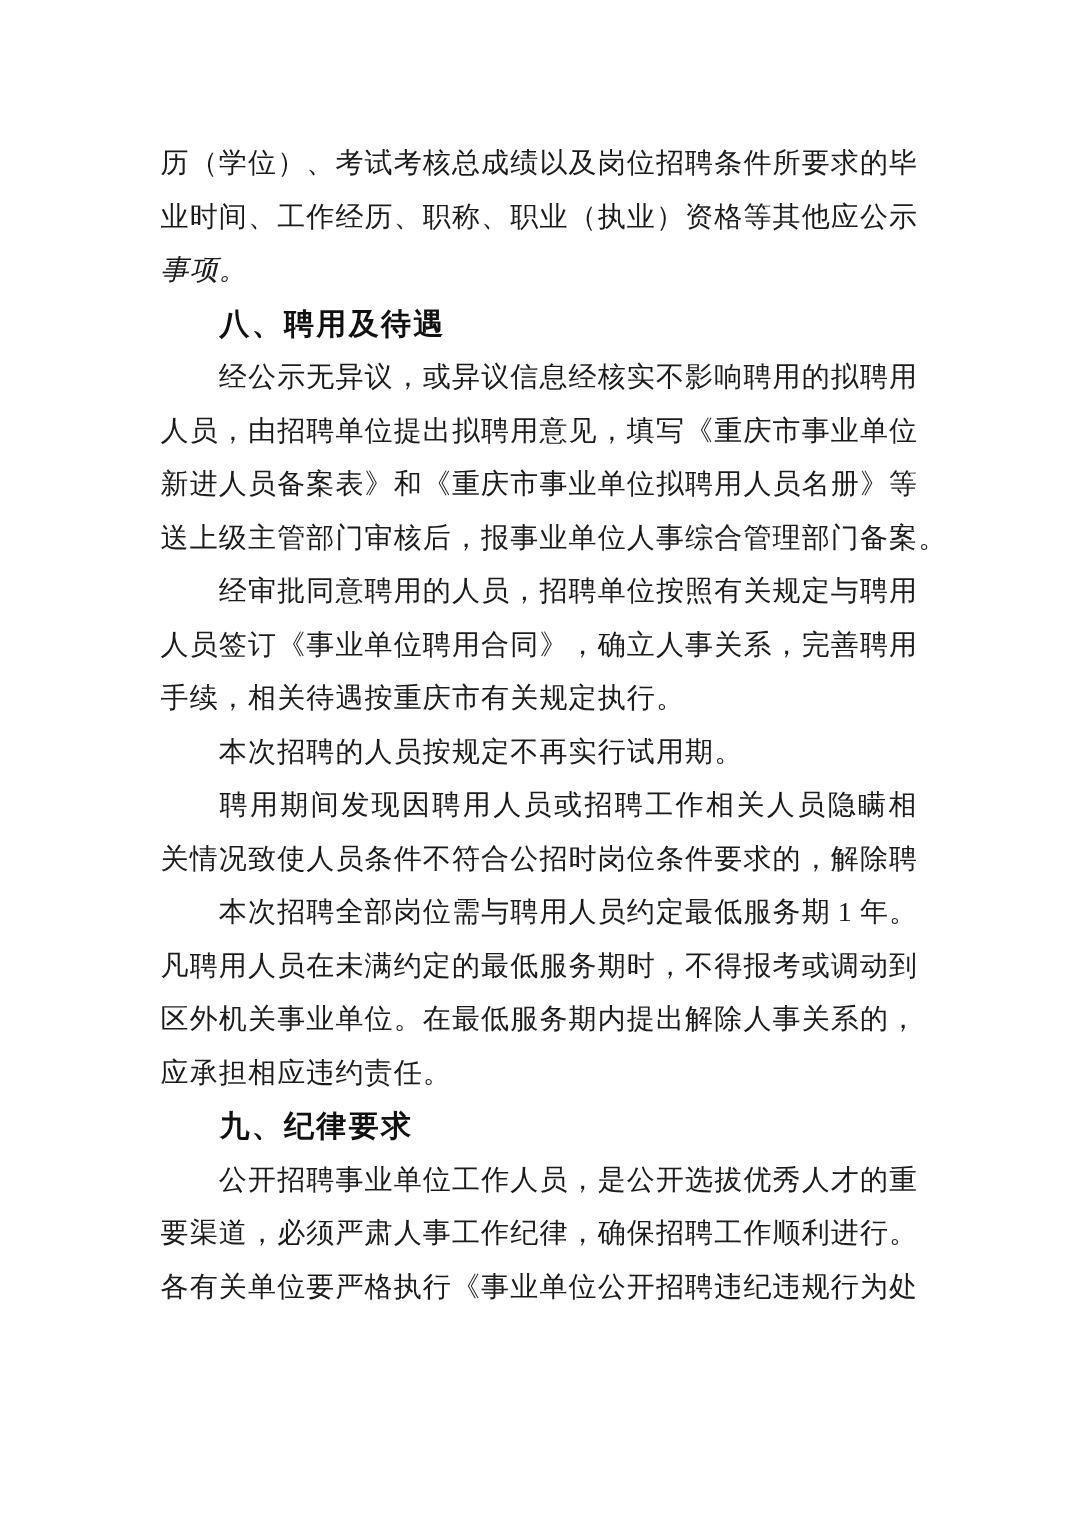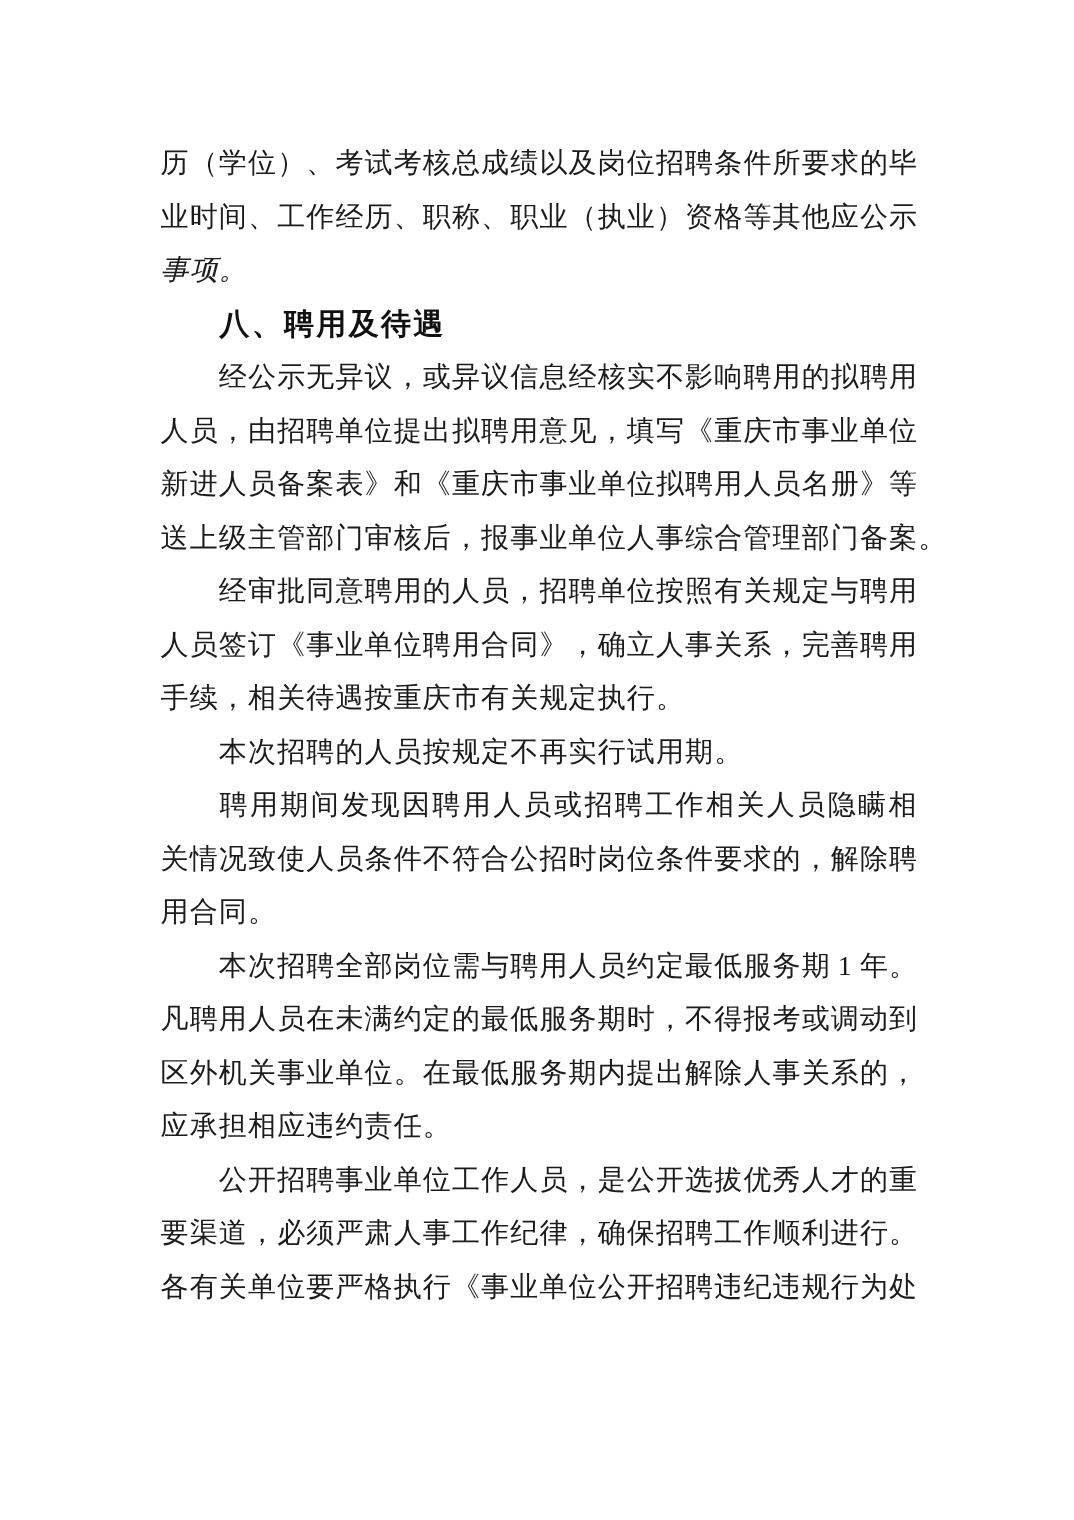--- a/index.html
+++ b/index.html
@@ -70,27 +70,29 @@
         <div class="line" style="padding-left: 58.3px;"><span class="ch" style="width: 29.15px;">经</span><span class="ch" style="width: 29.15px;">审</span><span class="ch" style="width: 29.15px;">批</span><span class="ch" style="width: 29.15px;">同</span><span class="ch" style="width: 29.15px;">意</span><span class="ch" style="width: 29.15px;">聘</span><span class="ch" style="width: 29.15px;">用</span><span class="ch" style="width: 29.15px;">的</span><span class="ch" style="width: 29.15px;">人</span><span class="ch" style="width: 29.15px;">员</span><span class="ch" style="width: 29.15px;">，</span><span class="ch" style="width: 29.15px;">招</span><span class="ch" style="width: 29.15px;">聘</span><span class="ch" style="width: 29.15px;">单</span><span class="ch" style="width: 29.15px;">位</span><span class="ch" style="width: 29.15px;">按</span><span class="ch" style="width: 29.15px;">照</span><span class="ch" style="width: 29.15px;">有</span><span class="ch" style="width: 29.15px;">关</span><span class="ch" style="width: 29.15px;">规</span><span class="ch" style="width: 29.15px;">定</span><span class="ch" style="width: 29.15px;">与</span><span class="ch" style="width: 29.15px;">聘</span><span class="ch" style="width: 29.15px;">用</span></div>
         <div class="line" style="padding-left: 0px;"><span class="ch" style="width: 29.15px;">人</span><span class="ch" style="width: 29.15px;">员</span><span class="ch" style="width: 29.15px;">签</span><span class="ch" style="width: 29.15px;">订</span><span class="ch" style="width: 29.15px;">《</span><span class="ch" style="width: 29.15px;">事</span><span class="ch" style="width: 29.15px;">业</span><span class="ch" style="width: 29.15px;">单</span><span class="ch" style="width: 29.15px;">位</span><span class="ch" style="width: 29.15px;">聘</span><span class="ch" style="width: 29.15px;">用</span><span class="ch" style="width: 29.15px;">合</span><span class="ch" style="width: 29.15px;">同</span><span class="ch" style="width: 29.15px;">》</span><span class="ch" style="width: 29.15px;">，</span><span class="ch" style="width: 29.15px;">确</span><span class="ch" style="width: 29.15px;">立</span><span class="ch" style="width: 29.15px;">人</span><span class="ch" style="width: 29.15px;">事</span><span class="ch" style="width: 29.15px;">关</span><span class="ch" style="width: 29.15px;">系</span><span class="ch" style="width: 29.15px;">，</span><span class="ch" style="width: 29.15px;">完</span><span class="ch" style="width: 29.15px;">善</span><span class="ch" style="width: 29.15px;">聘</span><span class="ch" style="width: 29.15px;">用</span></div>
         <div class="line" style="padding-left: 0px;"><span class="ch" style="width: 29.15px;">手</span><span class="ch" style="width: 29.15px;">续</span><span class="ch" style="width: 29.15px;">，</span><span class="ch" style="width: 29.15px;">相</span><span class="ch" style="width: 29.15px;">关</span><span class="ch" style="width: 29.15px;">待</span><span class="ch" style="width: 29.15px;">遇</span><span class="ch" style="width: 29.15px;">按</span><span class="ch" style="width: 29.15px;">重</span><span class="ch" style="width: 29.15px;">庆</span><span class="ch" style="width: 29.15px;">市</span><span class="ch" style="width: 29.15px;">有</span><span class="ch" style="width: 29.15px;">关</span><span class="ch" style="width: 29.15px;">规</span><span class="ch" style="width: 29.15px;">定</span><span class="ch" style="width: 29.15px;">执</span><span class="ch" style="width: 29.15px;">行</span><span class="ch" style="width: 29.15px;">。</span></div>
       </div>
       <div class="block paragraph">
         <div class="line" style="padding-left: 58.3px;"><span class="ch" style="width: 29.15px;">本</span><span class="ch" style="width: 29.15px;">次</span><span class="ch" style="width: 29.15px;">招</span><span class="ch" style="width: 29.15px;">聘</span><span class="ch" style="width: 29.15px;">的</span><span class="ch" style="width: 29.15px;">人</span><span class="ch" style="width: 29.15px;">员</span><span class="ch" style="width: 29.15px;">按</span><span class="ch" style="width: 29.15px;">规</span><span class="ch" style="width: 29.15px;">定</span><span class="ch" style="width: 29.15px;">不</span><span class="ch" style="width: 29.15px;">再</span><span class="ch" style="width: 29.15px;">实</span><span class="ch" style="width: 29.15px;">行</span><span class="ch" style="width: 29.15px;">试</span><span class="ch" style="width: 29.15px;">用</span><span class="ch" style="width: 29.15px;">期</span><span class="ch" style="width: 29.15px;">。</span></div>
       </div>
       <div class="block paragraph">
         <div class="line" style="padding-left: 58.3px;"><span class="ch" style="width: 30.42px;">聘</span><span class="ch" style="width: 30.42px;">用</span><span class="ch" style="width: 30.42px;">期</span><span class="ch" style="width: 30.42px;">间</span><span class="ch" style="width: 30.42px;">发</span><span class="ch" style="width: 30.42px;">现</span><span class="ch" style="width: 30.42px;">因</span><span class="ch" style="width: 30.42px;">聘</span><span class="ch" style="width: 30.42px;">用</span><span class="ch" style="width: 30.42px;">人</span><span class="ch" style="width: 30.42px;">员</span><span class="ch" style="width: 30.42px;">或</span><span class="ch" style="width: 30.42px;">招</span><span class="ch" style="width: 30.42px;">聘</span><span class="ch" style="width: 30.42px;">工</span><span class="ch" style="width: 30.42px;">作</span><span class="ch" style="width: 30.42px;">相</span><span class="ch" style="width: 30.42px;">关</span><span class="ch" style="width: 30.42px;">人</span><span class="ch" style="width: 30.42px;">员</span><span class="ch" style="width: 30.42px;">隐</span><span class="ch" style="width: 30.42px;">瞒</span><span class="ch" style="width: 30.42px;">相</span></div>
         <div class="line" style="padding-left: 0px;"><span class="ch" style="width: 29.15px;">关</span><span class="ch" style="width: 29.15px;">情</span><span class="ch" style="width: 29.15px;">况</span><span class="ch" style="width: 29.15px;">致</span><span class="ch" style="width: 29.15px;">使</span><span class="ch" style="width: 29.15px;">人</span><span class="ch" style="width: 29.15px;">员</span><span class="ch" style="width: 29.15px;">条</span><span class="ch" style="width: 29.15px;">件</span><span class="ch" style="width: 29.15px;">不</span><span class="ch" style="width: 29.15px;">符</span><span class="ch" style="width: 29.15px;">合</span><span class="ch" style="width: 29.15px;">公</span><span class="ch" style="width: 29.15px;">招</span><span class="ch" style="width: 29.15px;">时</span><span class="ch" style="width: 29.15px;">岗</span><span class="ch" style="width: 29.15px;">位</span><span class="ch" style="width: 29.15px;">条</span><span class="ch" style="width: 29.15px;">件</span><span class="ch" style="width: 29.15px;">要</span><span class="ch" style="width: 29.15px;">求</span><span class="ch" style="width: 29.15px;">的</span><span class="ch" style="width: 29.15px;">，</span><span class="ch" style="width: 29.15px;">解</span><span class="ch" style="width: 29.15px;">除</span><span class="ch" style="width: 29.15px;">聘</span></div>
-        <div class="line" style="padding-left: 0px;"><span class="ch" style="width: 29.15px;">用</span><span class="ch" style="width: 29.15px;">合</span><span class="ch" style="width: 29.15px;">同</span><span class="ch" style="width: 29.15px;">。</span></div>
       </div>
       <div class="block paragraph">
         <div class="line" style="padding-left: 58.3px;"><span class="ch" style="width: 29.15px;">本</span><span class="ch" style="width: 29.15px;">次</span><span class="ch" style="width: 29.15px;">招</span><span class="ch" style="width: 29.15px;">聘</span><span class="ch" style="width: 29.15px;">全</span><span class="ch" style="width: 29.15px;">部</span><span class="ch" style="width: 29.15px;">岗</span><span class="ch" style="width: 29.15px;">位</span><span class="ch" style="width: 29.15px;">需</span><span class="ch" style="width: 29.15px;">与</span><span class="ch" style="width: 29.15px;">聘</span><span class="ch" style="width: 29.15px;">用</span><span class="ch" style="width: 29.15px;">人</span><span class="ch" style="width: 29.15px;">员</span><span class="ch" style="width: 29.15px;">约</span><span class="ch" style="width: 29.15px;">定</span><span class="ch" style="width: 29.15px;">最</span><span class="ch" style="width: 29.15px;">低</span><span class="ch" style="width: 29.15px;">服</span><span class="ch" style="width: 29.15px;">务</span><span class="ch" style="width: 29.15px;">期</span><span class="ch" style="width: 29.15px;">1</span><span class="ch" style="width: 29.15px;">年</span><span class="ch" style="width: 29.15px;">。</span></div>
         <div class="line" style="padding-left: 0px;"><span class="ch" style="width: 29.15px;">凡</span><span class="ch" style="width: 29.15px;">聘</span><span class="ch" style="width: 29.15px;">用</span><span class="ch" style="width: 29.15px;">人</span><span class="ch" style="width: 29.15px;">员</span><span class="ch" style="width: 29.15px;">在</span><span class="ch" style="width: 29.15px;">未</span><span class="ch" style="width: 29.15px;">满</span><span class="ch" style="width: 29.15px;">约</span><span class="ch" style="width: 29.15px;">定</span><span class="ch" style="width: 29.15px;">的</span><span class="ch" style="width: 29.15px;">最</span><span class="ch" style="width: 29.15px;">低</span><span class="ch" style="width: 29.15px;">服</span><span class="ch" style="width: 29.15px;">务</span><span class="ch" style="width: 29.15px;">期</span><span class="ch" style="width: 29.15px;">时</span><span class="ch" style="width: 29.15px;">，</span><span class="ch" style="width: 29.15px;">不</span><span class="ch" style="width: 29.15px;">得</span><span class="ch" style="width: 29.15px;">报</span><span class="ch" style="width: 29.15px;">考</span><span class="ch" style="width: 29.15px;">或</span><span class="ch" style="width: 29.15px;">调</span><span class="ch" style="width: 29.15px;">动</span><span class="ch" style="width: 29.15px;">到</span></div>
         <div class="line" style="padding-left: 0px;"><span class="ch" style="width: 29.15px;">区</span><span class="ch" style="width: 29.15px;">外</span><span class="ch" style="width: 29.15px;">机</span><span class="ch" style="width: 29.15px;">关</span><span class="ch" style="width: 29.15px;">事</span><span class="ch" style="width: 29.15px;">业</span><span class="ch" style="width: 29.15px;">单</span><span class="ch" style="width: 29.15px;">位</span><span class="ch" style="width: 29.15px;">。</span><span class="ch" style="width: 29.15px;">在</span><span class="ch" style="width: 29.15px;">最</span><span class="ch" style="width: 29.15px;">低</span><span class="ch" style="width: 29.15px;">服</span><span class="ch" style="width: 29.15px;">务</span><span class="ch" style="width: 29.15px;">期</span><span class="ch" style="width: 29.15px;">内</span><span class="ch" style="width: 29.15px;">提</span><span class="ch" style="width: 29.15px;">出</span><span class="ch" style="width: 29.15px;">解</span><span class="ch" style="width: 29.15px;">除</span><span class="ch" style="width: 29.15px;">人</span><span class="ch" style="width: 29.15px;">事</span><span class="ch" style="width: 29.15px;">关</span><span class="ch" style="width: 29.15px;">系</span><span class="ch" style="width: 29.15px;">的</span><span class="ch" style="width: 29.15px;">，</span></div>
         <div class="line" style="padding-left: 0px;"><span class="ch" style="width: 29.15px;">应</span><span class="ch" style="width: 29.15px;">承</span><span class="ch" style="width: 29.15px;">担</span><span class="ch" style="width: 29.15px;">相</span><span class="ch" style="width: 29.15px;">应</span><span class="ch" style="width: 29.15px;">违</span><span class="ch" style="width: 29.15px;">约</span><span class="ch" style="width: 29.15px;">责</span><span class="ch" style="width: 29.15px;">任</span><span class="ch" style="width: 29.15px;">。</span></div>
+      </div>
+      <div class="block heading">
+        <div class="line heading-line" style="padding-left: 58.3px;"><span class="ch" style="width: 32.3px;">九</span><span class="ch" style="width: 32.3px;">、</span><span class="ch" style="width: 32.3px;">纪</span><span class="ch" style="width: 32.3px;">律</span><span class="ch" style="width: 32.3px;">要</span><span class="ch" style="width: 32.3px;">求</span></div>
       </div>
       <div class="block paragraph">
         <div class="line" style="padding-left: 58.3px;"><span class="ch" style="width: 29.15px;">公</span><span class="ch" style="width: 29.15px;">开</span><span class="ch" style="width: 29.15px;">招</span><span class="ch" style="width: 29.15px;">聘</span><span class="ch" style="width: 29.15px;">事</span><span class="ch" style="width: 29.15px;">业</span><span class="ch" style="width: 29.15px;">单</span><span class="ch" style="width: 29.15px;">位</span><span class="ch" style="width: 29.15px;">工</span><span class="ch" style="width: 29.15px;">作</span><span class="ch" style="width: 29.15px;">人</span><span class="ch" style="width: 29.15px;">员</span><span class="ch" style="width: 29.15px;">，</span><span class="ch" style="width: 29.15px;">是</span><span class="ch" style="width: 29.15px;">公</span><span class="ch" style="width: 29.15px;">开</span><span class="ch" style="width: 29.15px;">选</span><span class="ch" style="width: 29.15px;">拔</span><span class="ch" style="width: 29.15px;">优</span><span class="ch" style="width: 29.15px;">秀</span><span class="ch" style="width: 29.15px;">人</span><span class="ch" style="width: 29.15px;">才</span><span class="ch" style="width: 29.15px;">的</span><span class="ch" style="width: 29.15px;">重</span></div>
         <div class="line" style="padding-left: 0px;"><span class="ch" style="width: 29.15px;">要</span><span class="ch" style="width: 29.15px;">渠</span><span class="ch" style="width: 29.15px;">道</span><span class="ch" style="width: 29.15px;">，</span><span class="ch" style="width: 29.15px;">必</span><span class="ch" style="width: 29.15px;">须</span><span class="ch" style="width: 29.15px;">严</span><span class="ch" style="width: 29.15px;">肃</span><span class="ch" style="width: 29.15px;">人</span><span class="ch" style="width: 29.15px;">事</span><span class="ch" style="width: 29.15px;">工</span><span class="ch" style="width: 29.15px;">作</span><span class="ch" style="width: 29.15px;">纪</span><span class="ch" style="width: 29.15px;">律</span><span class="ch" style="width: 29.15px;">，</span><span class="ch" style="width: 29.15px;">确</span><span class="ch" style="width: 29.15px;">保</span><span class="ch" style="width: 29.15px;">招</span><span class="ch" style="width: 29.15px;">聘</span><span class="ch" style="width: 29.15px;">工</span><span class="ch" style="width: 29.15px;">作</span><span class="ch" style="width: 29.15px;">顺</span><span class="ch" style="width: 29.15px;">利</span><span class="ch" style="width: 29.15px;">进</span><span class="ch" style="width: 29.15px;">行</span><span class="ch" style="width: 29.15px;">。</span></div>
         <div class="line" style="padding-left: 0px;"><span class="ch" style="width: 29.15px;">各</span><span class="ch" style="width: 29.15px;">有</span><span class="ch" style="width: 29.15px;">关</span><span class="ch" style="width: 29.15px;">单</span><span class="ch" style="width: 29.15px;">位</span><span class="ch" style="width: 29.15px;">要</span><span class="ch" style="width: 29.15px;">严</span><span class="ch" style="width: 29.15px;">格</span><span class="ch" style="width: 29.15px;">执</span><span class="ch" style="width: 29.15px;">行</span><span class="ch" style="width: 29.15px;">《</span><span class="ch" style="width: 29.15px;">事</span><span class="ch" style="width: 29.15px;">业</span><span class="ch" style="width: 29.15px;">单</span><span class="ch" style="width: 29.15px;">位</span><span class="ch" style="width: 29.15px;">公</span><span class="ch" style="width: 29.15px;">开</span><span class="ch" style="width: 29.15px;">招</span><span class="ch" style="width: 29.15px;">聘</span><span class="ch" style="width: 29.15px;">违</span><span class="ch" style="width: 29.15px;">纪</span><span class="ch" style="width: 29.15px;">违</span><span class="ch" style="width: 29.15px;">规</span><span class="ch" style="width: 29.15px;">行</span><span class="ch" style="width: 29.15px;">为</span><span class="ch" style="width: 29.15px;">处</span></div>
       </div>
     </div>
 </div>
 
 </body></html>

